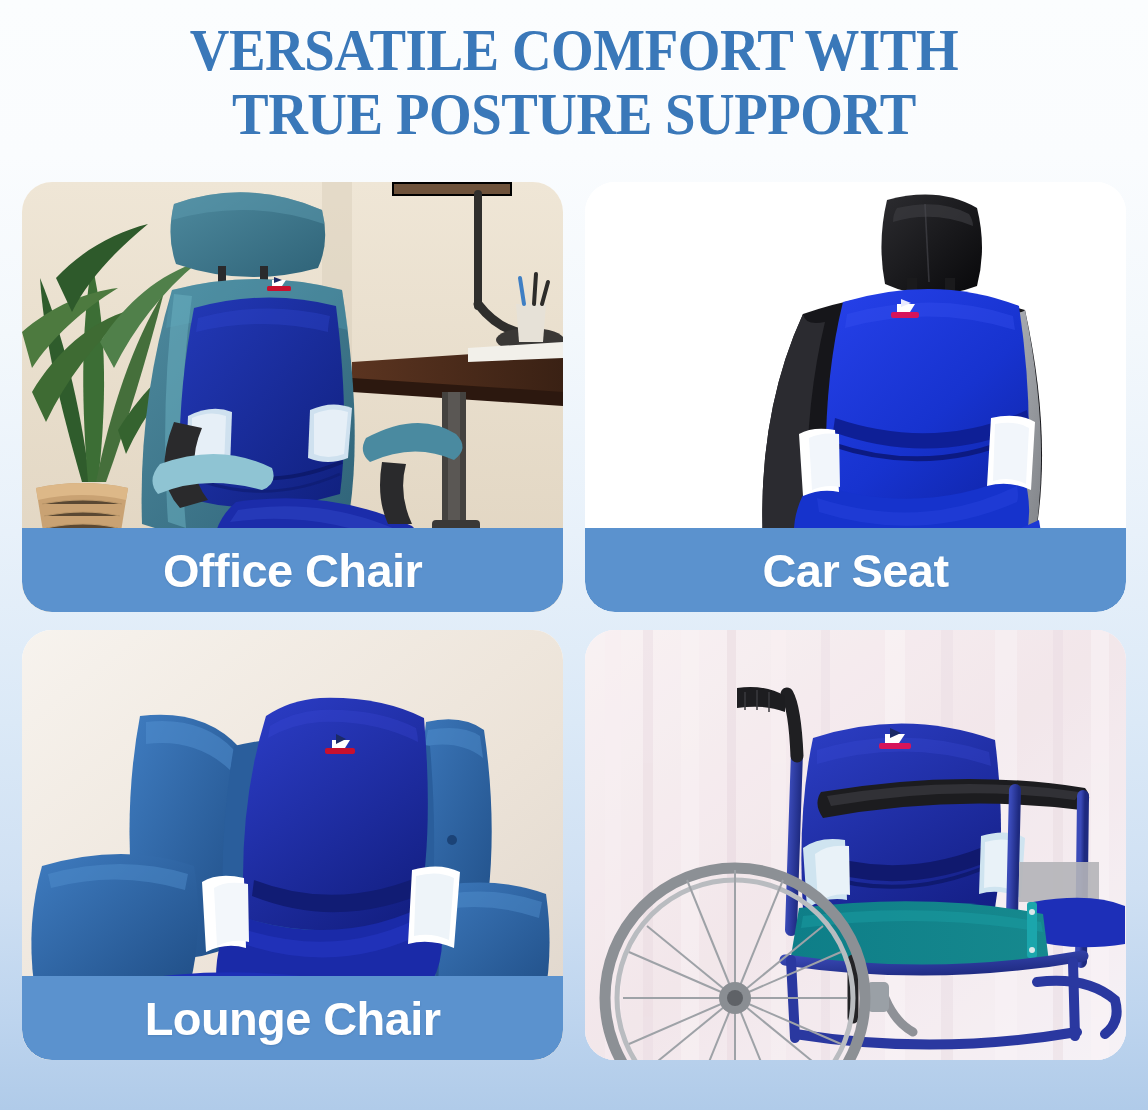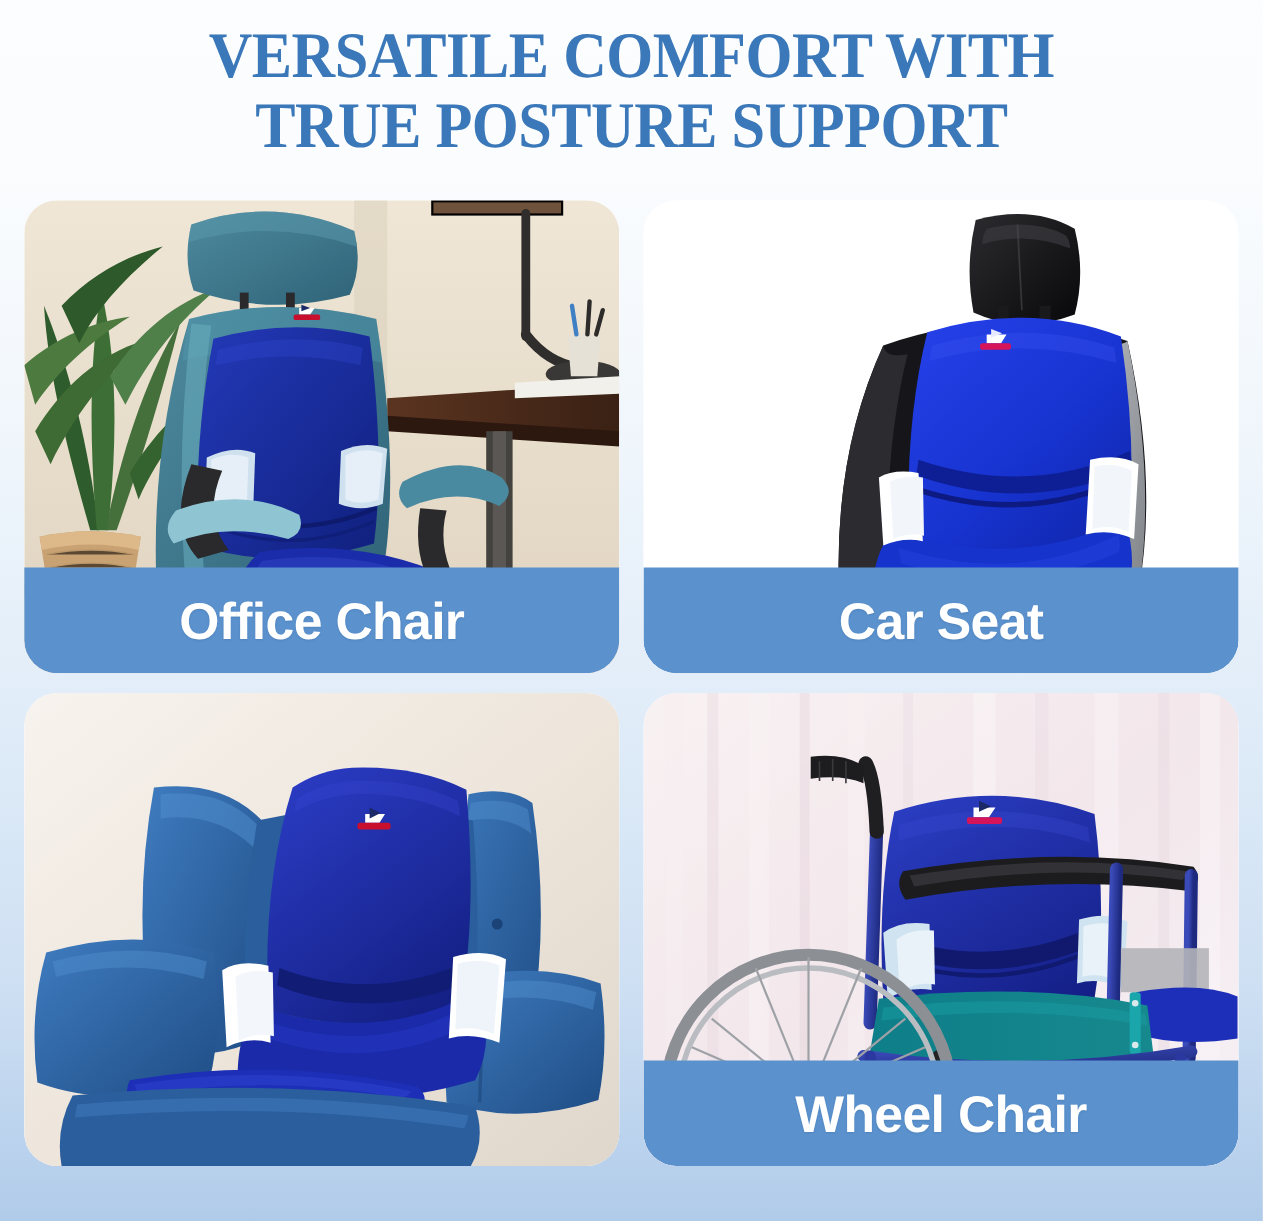--- a/index.html
+++ b/index.html
@@ -67,21 +67,21 @@
   .card-photo {
     position: absolute;
     inset: 0;
     overflow: hidden;
   }
   .card-photo svg { display: block; width: 100%; height: 100%; }
 
   .card-label {
     position: absolute;
     left: 0; right: 0; bottom: 0;
-    height: 96px;
+    height: 84px;
     background: #5b92ce;
     border-bottom-left-radius: 30px;
     border-bottom-right-radius: 30px;
     display: flex;
     align-items: center;
     justify-content: center;
   }
   .card-label .label-text {
     color: #ffffff;
     font-weight: 700;
@@ -329,20 +329,23 @@
 
         <path d="M44 366 q190 -18 366 10 q10 30 -4 54 l-372 0 q-6 -34 10 -64 Z" fill="#2a5e9c"></path>
         <path d="M48 374 q186 -16 356 10 q-2 8 -4 12 q-170 -26 -354 -10 Z" fill="#3f7cc0" opacity=".5"></path>
 
         <g>
           <path d="M310 110 l18 0 l-5 8 l-13 0 Z" fill="#ffffff"></path>
           <rect x="303" y="118" width="30" height="6" rx="2" fill="#c8102e"></rect>
           <path d="M314 104 l10 5 l-10 5 Z" fill="#1b2a66"></path>
         </g>
       </svg>
+    </div>
+    <div class="card-label">
+      <span class="label-text">Lounge Chair</span>
     </div>
   </div>
 
   <div class="card">
     <div class="card-photo">
       <svg viewBox="0 0 541 430" preserveAspectRatio="xMidYMid slice" role="img">
         <defs>
           <linearGradient id="wcBg" x1="0" y1="0" x2="1" y2="1">
             <stop offset="0" stop-color="#f7eef0"></stop>
               <stop offset="0.5" stop-color="#efe0e5"></stop>
@@ -453,18 +456,15 @@
             <path d="M150 368 L102 486"></path>
               <path d="M150 368 L44 414"></path>
             <path d="M150 368 L44 322"></path>
               <path d="M150 368 L102 250"></path>
           </g>
           <circle cx="150" cy="368" r="16" fill="#8a8e93"></circle>
           <circle cx="150" cy="368" r="8" fill="#5f6267"></circle>
         </g>
       </svg>
     </div>
-    <div class="card-label">
-      <span class="label-text">Wheel Chair</span>
-    </div>
   </div>
 
 </div>
 
 </body></html>

